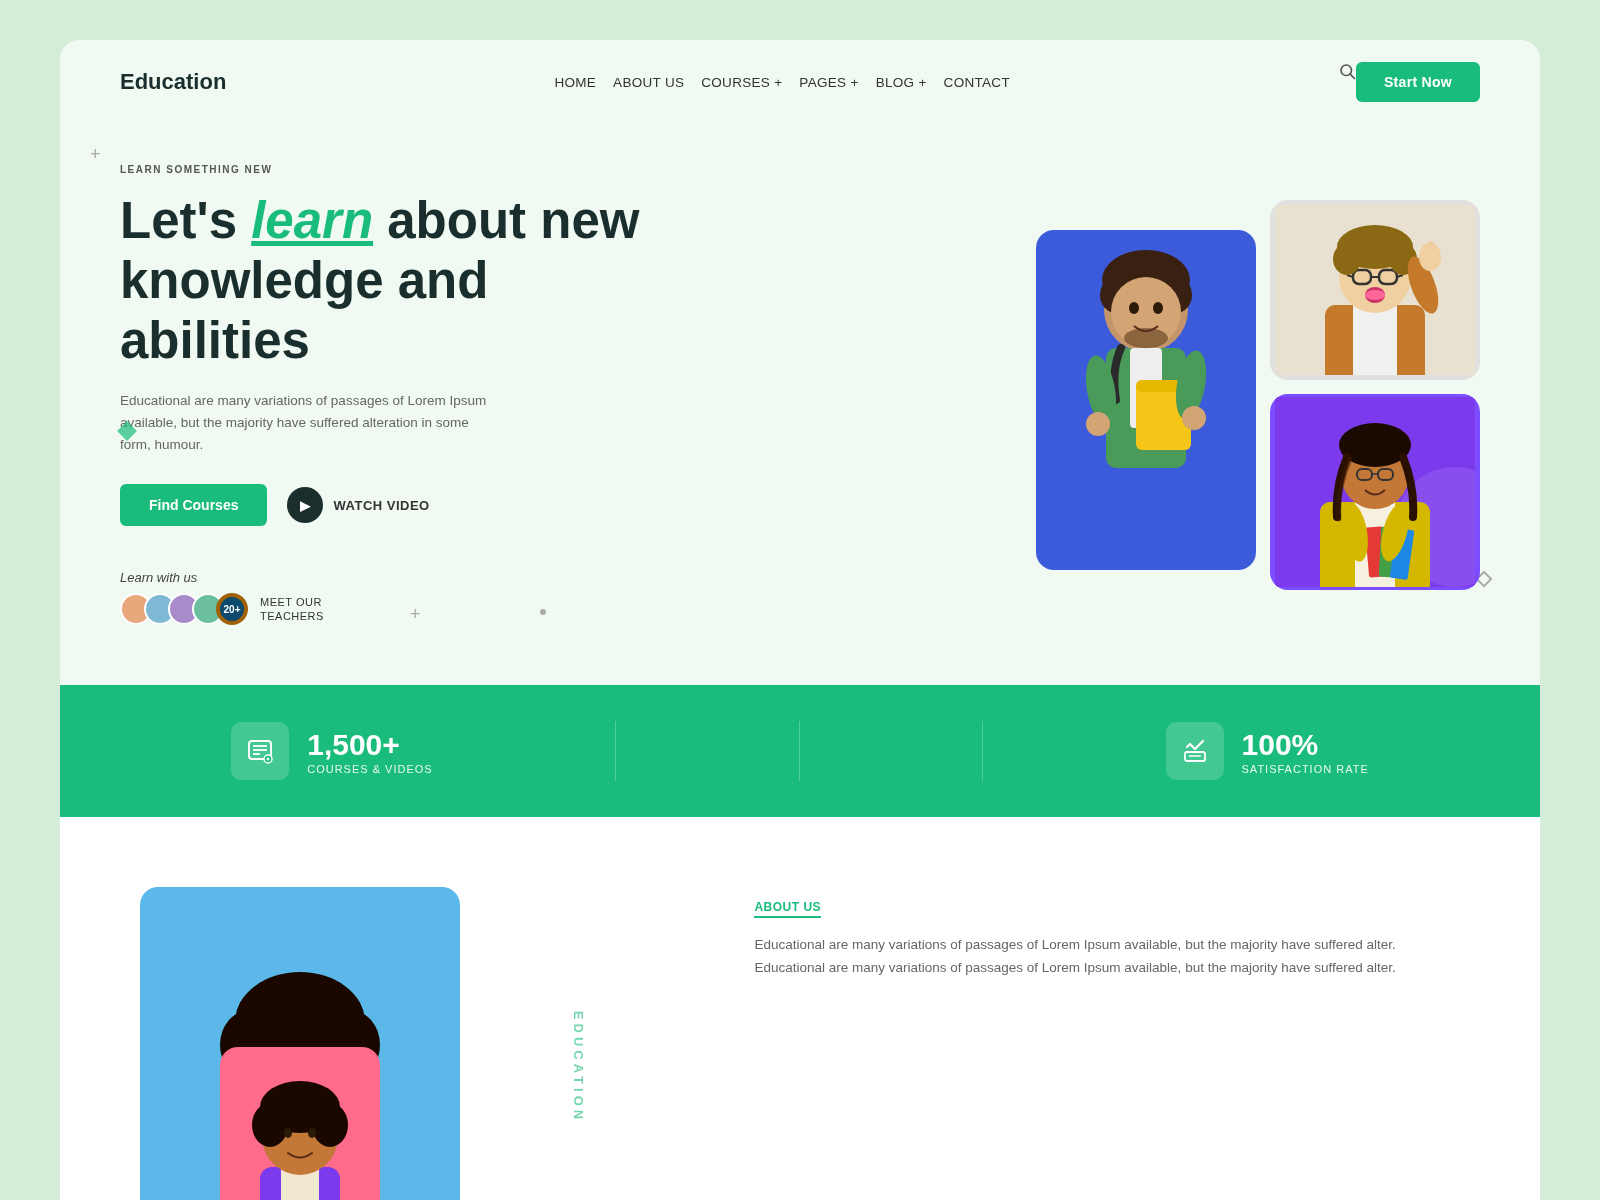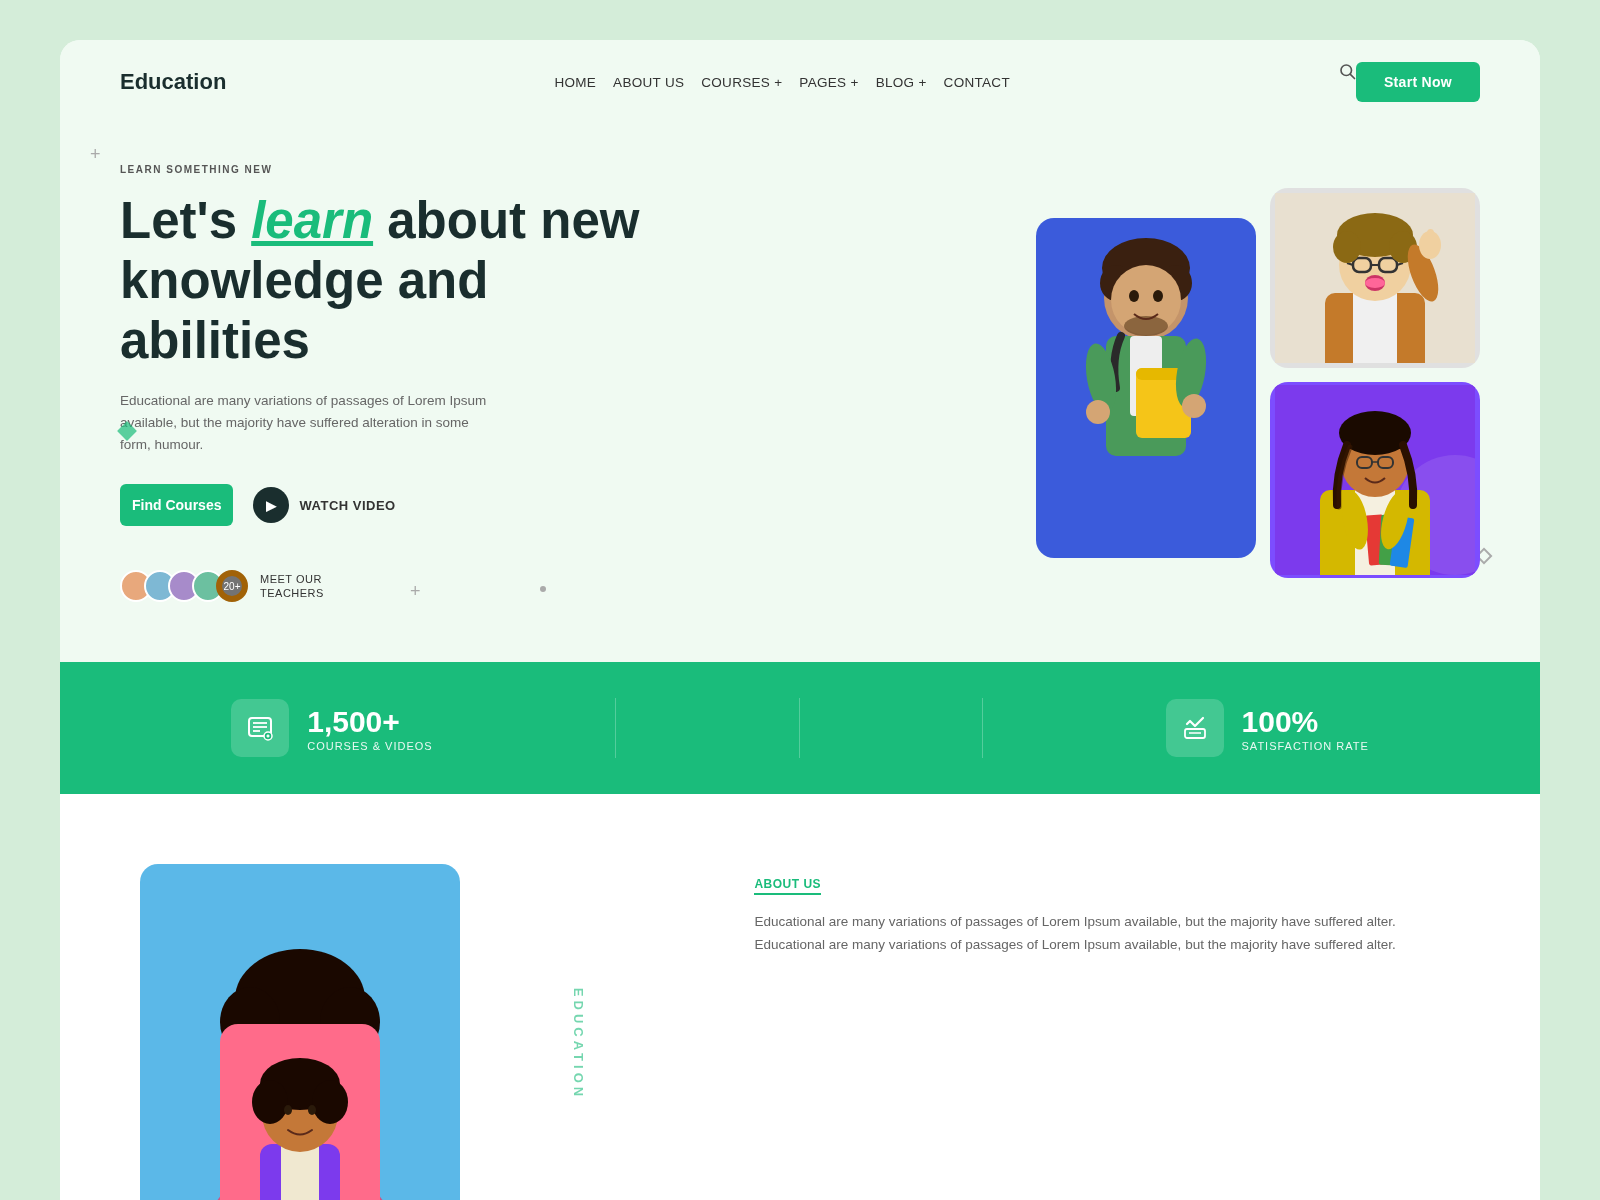--- a/index.html
+++ b/index.html
@@ -115,21 +115,21 @@
       display: flex;
       align-items: center;
       gap: 20px;
       margin-bottom: 44px;
     }
     .find-courses-btn {
       background-color: #1abc7b;
       color: #fff;
       border: none;
       border-radius: 6px;
-      padding: 13px 12px;
+      padding: 13px 29px;
       font-size: 14px;
       font-weight: 600;
       cursor: pointer;
     }
     .watch-video-btn {
       display: flex;
       align-items: center;
       gap: 10px;
       background: none;
       border: none;
@@ -186,28 +186,28 @@
       color: #fff;
     }
     .avatar-circle:nth-child(1) { background-color: #e8a87c; }
     .avatar-circle:nth-child(2) { background-color: #7eb8d4; }
     .avatar-circle:nth-child(3) { background-color: #a78bca; }
     .avatar-circle:nth-child(4) { background-color: #6cc0a0; }
     .avatar-count {
       width: 32px;
       height: 32px;
       border-radius: 50%;
-      background-color: #737373;
+      background-color: #0c4a6e;
       color: #fff;
       font-size: 10px;
-      font-weight: 400;
-      display: flex;
-      align-items: center;
-      justify-content: center;
-      border: 6px solid #a16207;
+      font-weight: 700;
+      display: flex;
+      align-items: center;
+      justify-content: center;
+      border: 4px solid #a16207;
     }
     .meet-teachers {
       font-size: 11px;
       font-weight: 400;
       color: #333;
       text-transform: uppercase;
       letter-spacing: 0.5px;
       line-height: 1.3;
     }
 
@@ -442,20 +442,21 @@
         </h1>
         <p class="hero-desc">Educational are many variations of passages of Lorem Ipsum available, but the majority have suffered alteration in some form, humour.</p>
         <div class="hero-actions">
           <button class="find-courses-btn">Find Courses</button>
           <button class="watch-video-btn">
             <div class="play-circle">▶</div>
             <span>WATCH VIDEO</span>
           </button>
         </div>
         <div class="learn-with-us">
+          <span class="learn-label">Learn with us</span>
           <div class="teachers-row">
             <div class="avatars-stack">
               <div class="avatar-circle"></div>
               <div class="avatar-circle"></div>
               <div class="avatar-circle"></div>
               <div class="avatar-circle"></div>
               <div class="avatar-count">20+</div>
             </div>
             <div class="meet-teachers" style="white-space:pre-line;">MEET OUR
 TEACHERS</div>

